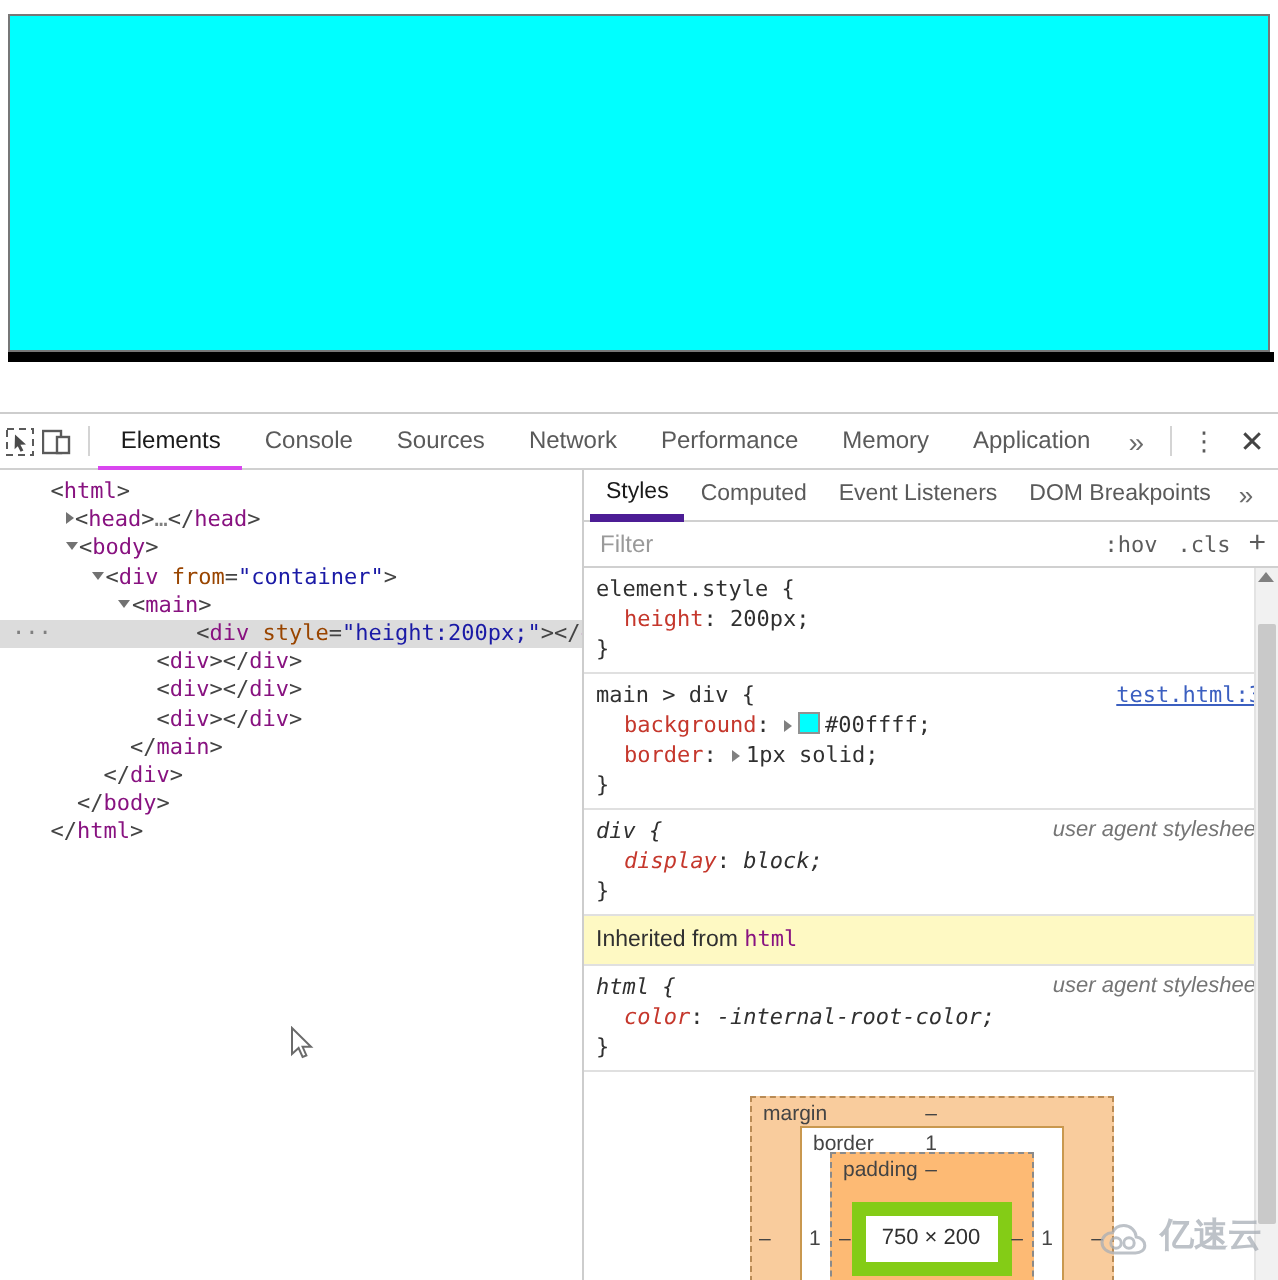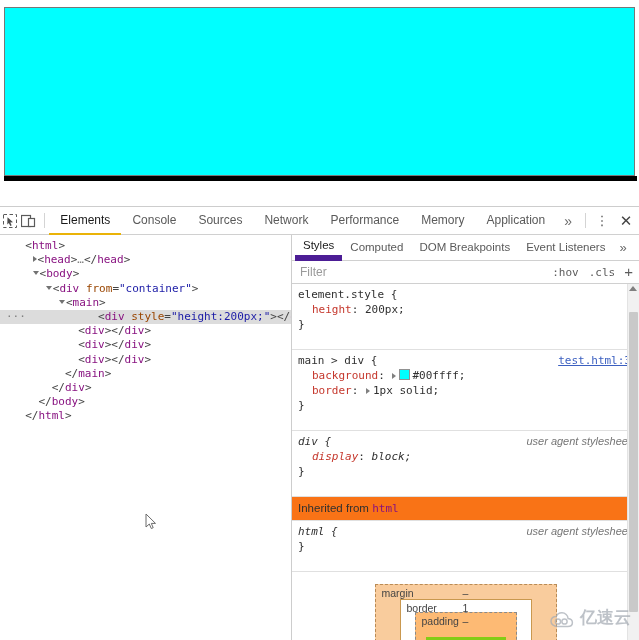--- a/index.html
+++ b/index.html
@@ -86,21 +86,21 @@
     align-items: center;
     font-size: 12px;
     color: #5a5a5a;
     cursor: pointer;
     white-space: nowrap;
     border-bottom: 2px solid transparent;
     margin-bottom: -1px;
   }
   .dt-tab.active {
     color: #1a1a1a;
-    border-bottom: 2px solid #eab308;
+    border-bottom: 2px solid #d946ef;
   }
   .dt-more {
     padding: 0 8px;
     display: flex;
     align-items: center;
     color: #6b6b6b;
     font-size: 14px;
     cursor: pointer;
   }
   #tb-right {
@@ -212,21 +212,21 @@
     align-items: center;
     font-size: 11.5px;
     color: #5a5a5a;
     cursor: pointer;
     white-space: nowrap;
     border-bottom: 2px solid transparent;
     margin-bottom: -1px;
   }
   .st-tab.active {
     color: #1a1a1a;
-    border-bottom: 6px solid #4c1d95;
+    border-bottom: 4px solid #4c1d95;
   }
   .st-more {
     padding: 0 6px;
     display: flex;
     align-items: center;
     color: #6b6b6b;
     font-size: 13px;
     cursor: pointer;
   }
 
@@ -269,21 +269,21 @@
   #styles-content {
     flex: 1;
     overflow: hidden;
     font-family: "DejaVu Sans Mono", "Liberation Mono", monospace;
     font-size: 11px;
     line-height: 15px;
     color: #303030;
     position: relative;
   }
   .rule {
-    padding: 3px 6px 17px 6px;
+    padding: 3px 6px 4px 6px;
     border-bottom: 1px solid #e0e0e0;
     position: relative;
   }
   .rule-head {
     white-space: pre;
   }
   .sel { color: #303030; }
   .origin {
     position: absolute;
     right: 8px;
@@ -323,21 +323,21 @@
     width: 0; height: 0;
     border-left: 4px solid #808080;
     border-top: 3.5px solid transparent;
     border-bottom: 3.5px solid transparent;
     vertical-align: 0px;
     margin: 0 3px 0 1px;
     cursor: pointer;
   }
   .inherited-bar {
     padding: 4px 6px;
-    background: #f97316;
+    background: #fef9c3;
     border-bottom: 1px solid #e0e0e0;
     font-family: "Liberation Sans", sans-serif;
     font-size: 11.5px;
     color: #303030;
   }
   .inherited-bar .mono {
     font-family: "DejaVu Sans Mono", "Liberation Mono", monospace;
     color: #881280;
     font-size: 11px;
   }
@@ -535,24 +535,24 @@
     <div id="styles-pane">
 
       <div id="styles-tabs">
         <div class="st-tab active">
             <span>Styles</span>
           </div>
         <div class="st-tab">
             <span>Computed</span>
           </div>
         <div class="st-tab">
-            <span>DOM Breakpoints</span>
+            <span>Event Listeners</span>
           </div>
         <div class="st-tab">
-            <span>Event Listeners</span>
+            <span>DOM Breakpoints</span>
           </div>
         <div class="st-more">»</div>
       </div>
 
       <div id="filter-bar">
         <input id="filter-input" type="text" placeholder="Filter" style="">
         <div class="fb-btn">:hov</div>
         <div class="fb-btn">.cls</div>
         <div class="fb-plus">+</div>
       </div>
@@ -574,20 +574,21 @@
             <div class="rule ua">
               <div class="rule-head"><span class="sel">div {</span></div>
               <span class="origin">user agent stylesheet</span>
               <div class="decl"><span class="prop">display</span>: <span class="val">block;</span></div>
               <div class="rule-head">}</div>
             </div>
             <div class="inherited-bar"><span>Inherited from</span> <span class="mono">html</span></div>
             <div class="rule ua">
               <div class="rule-head"><span class="sel">html {</span></div>
               <span class="origin">user agent stylesheet</span>
+              <div class="decl"><span class="prop">color</span>: <span class="val">-internal-root-color;</span></div>
               <div class="rule-head">}</div>
             </div>
           </div>
 
         <div id="boxmodel-wrap">
           <div id="bm-margin">
             <span class="bm-label">margin</span>
             <span class="bm-top">–</span>
             <span class="bm-left">–</span>
             <span class="bm-right">–</span>

